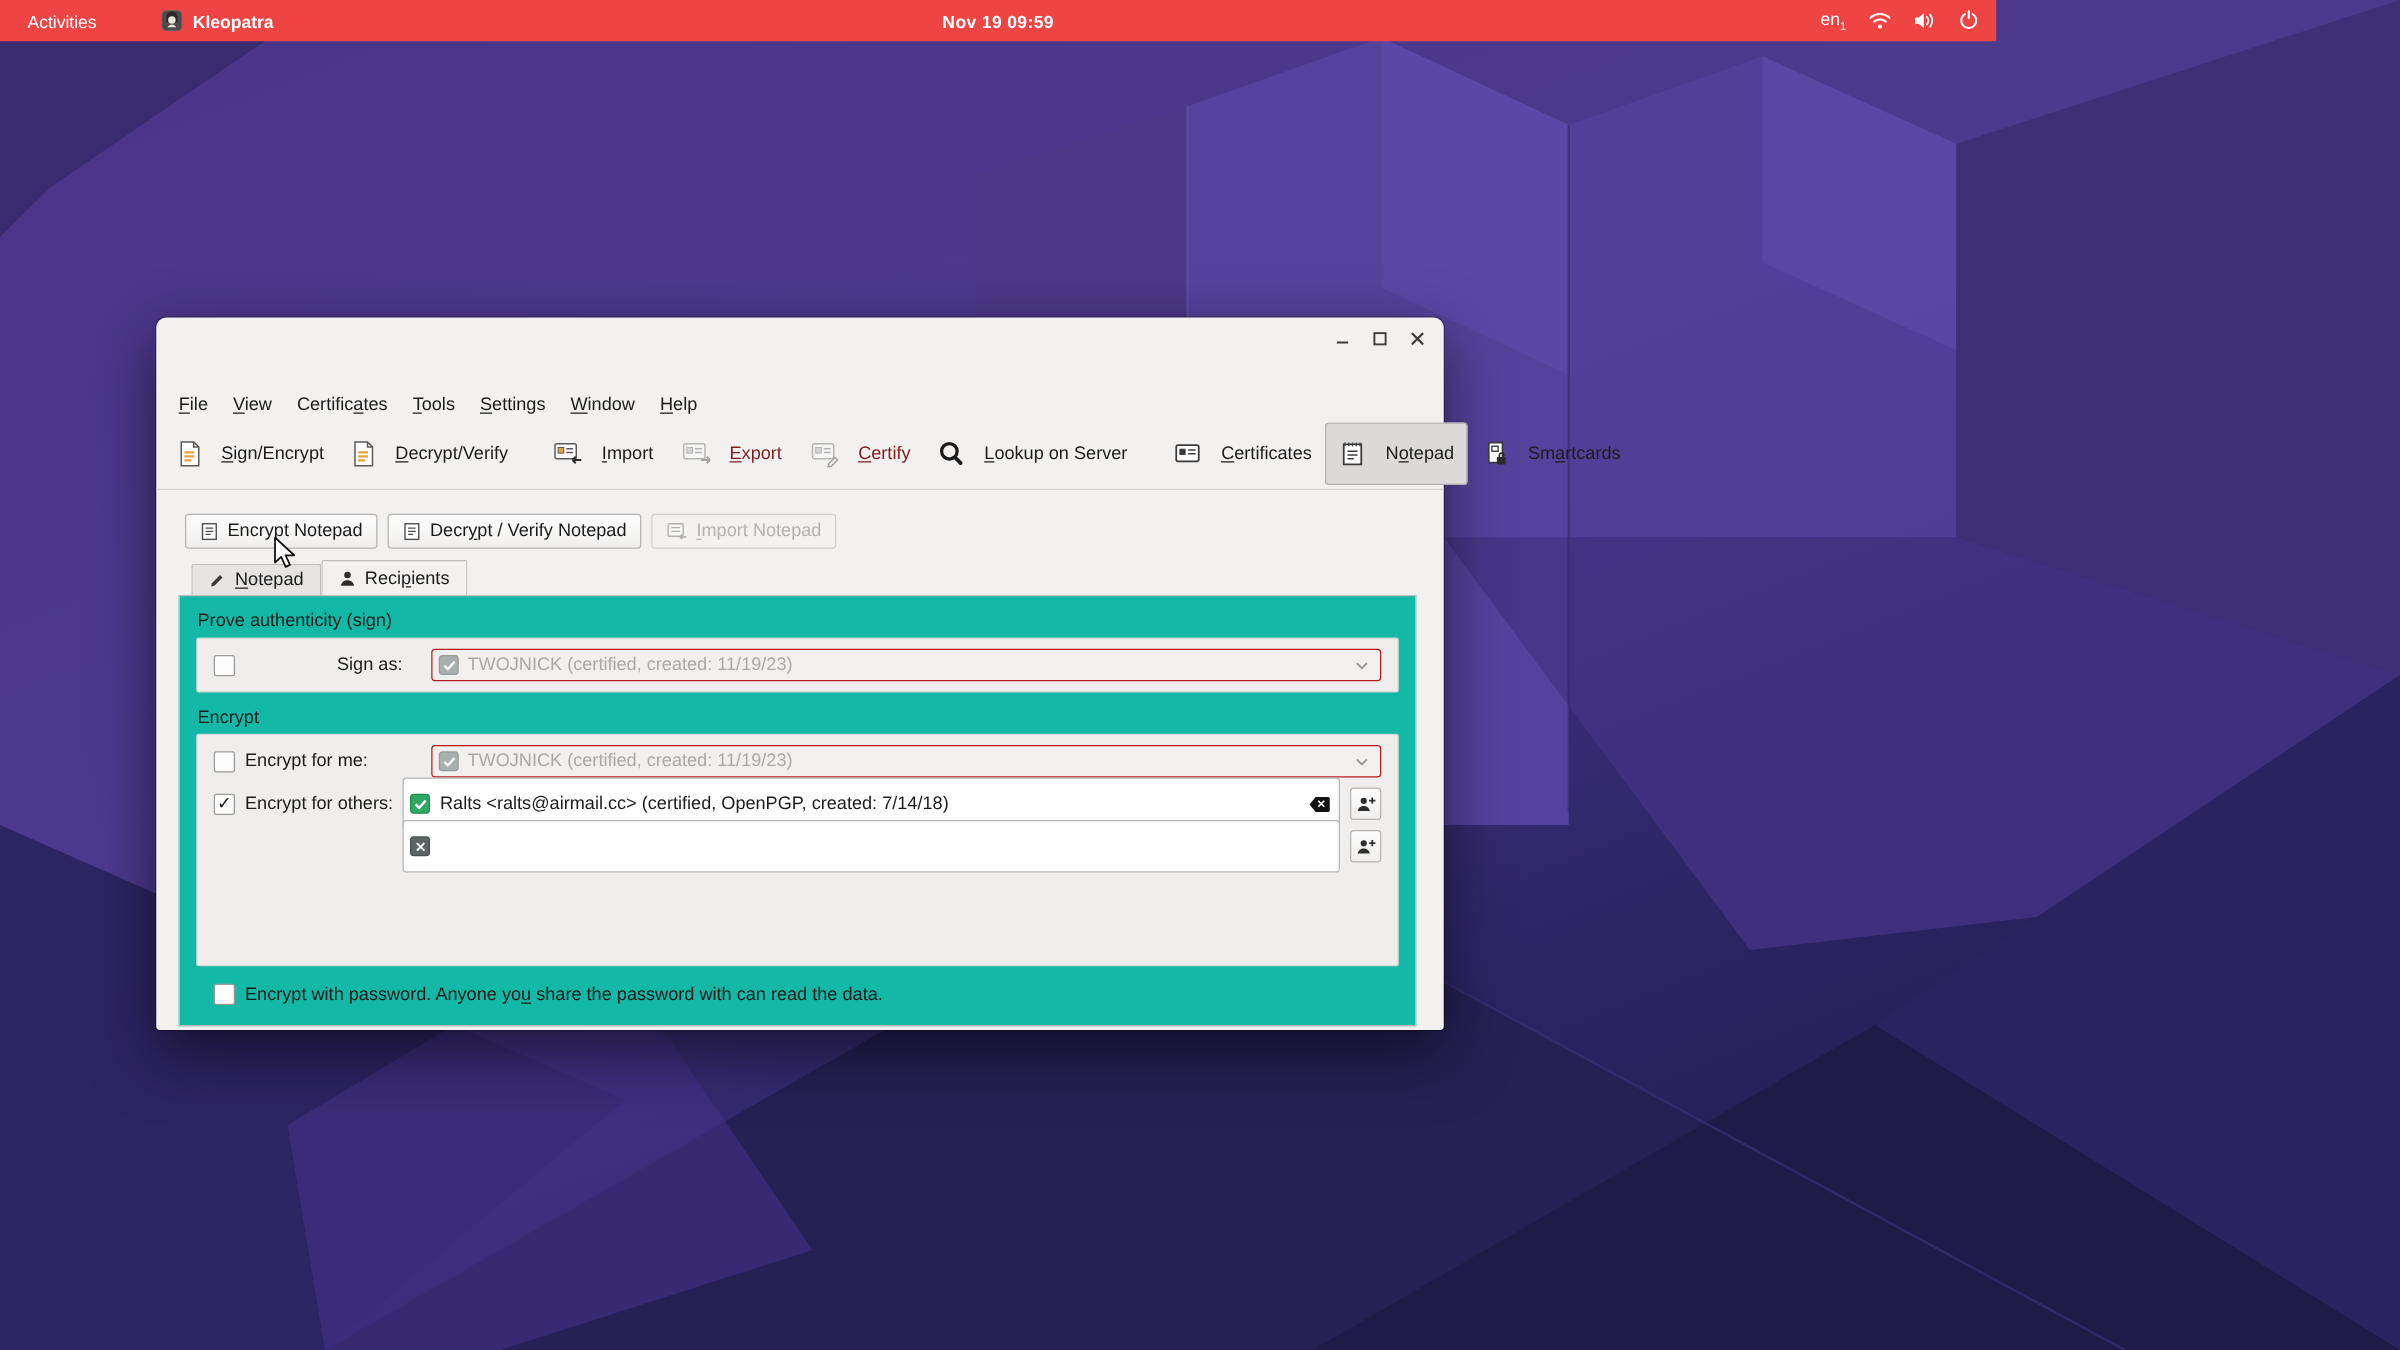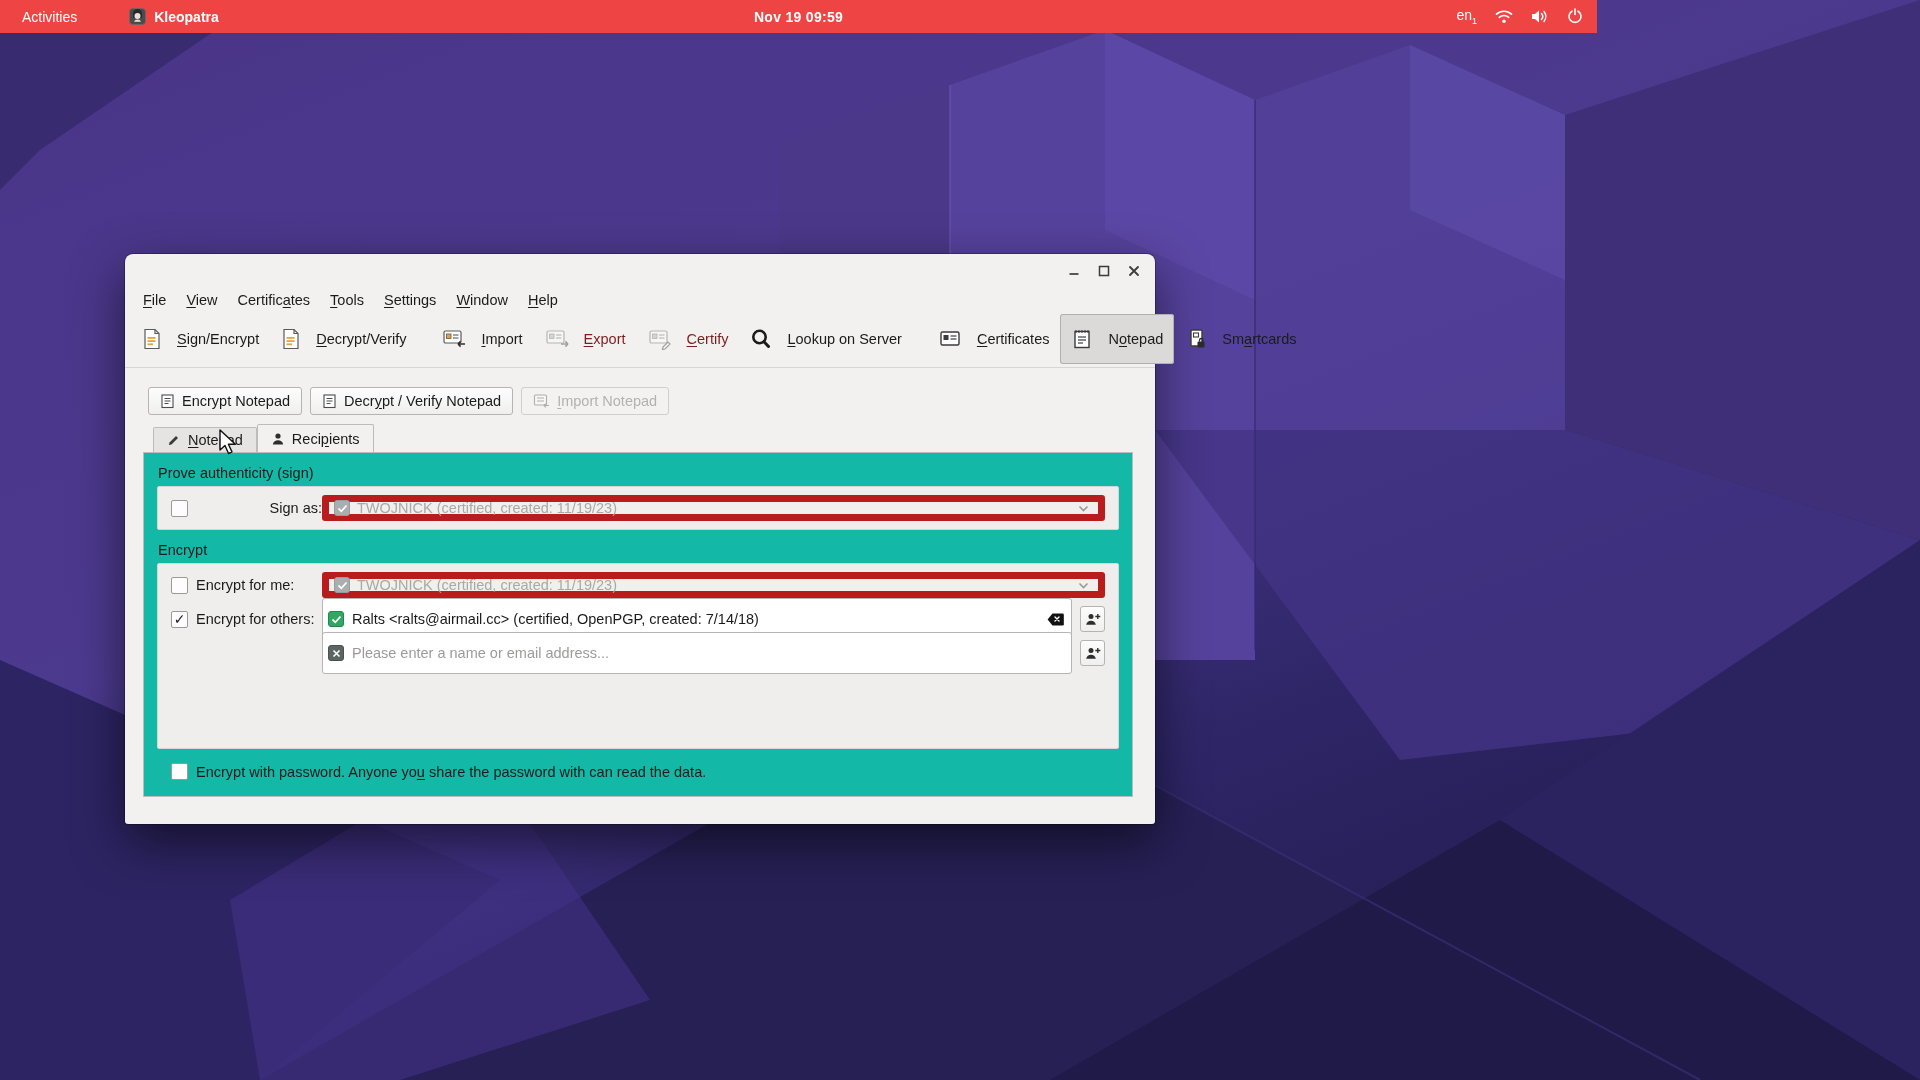--- a/index.html
+++ b/index.html
@@ -20,21 +20,21 @@
   .tb-kbd sub { font-size:9px; }
 
   
   .window { position:absolute; left:125px; top:254px; width:1030px; height:570px;
             background:#f2f1f0; border-radius:8px 8px 3px 3px; z-index:2; color:#1b1b1b;
             box-shadow:0 18px 50px rgba(0,0,0,.55), 0 0 0 1px rgba(0,0,0,.28); font-size:14.5px; }
   .titlebar { height:34px; position:relative; }
   .win-controls { position:absolute; right:8px; top:4px; display:flex; gap:4px; }
   .win-btn { width:26px; height:26px; display:flex; align-items:center; justify-content:center; border-radius:4px; }
 
-  .menubar { display:flex; align-items:center; height:24px; padding:0 8px; }
+  .menubar { display:flex; align-items:center; height:24px; padding:0 8px;margin-top:24px; }
   .menu-item { padding:2px 10px; }
   u { text-decoration:underline; text-underline-offset:2px; }
 
   .toolbar { display:flex; align-items:stretch; height:56px; padding:2px 6px 3px 6px; border-bottom:1px solid #d7d6d5; }
   .tbi { display:flex; flex-direction:row; align-items:center; justify-content:flex-end; gap:15px;
          padding:4px 11px 5px 11px; border-radius:3px; white-space:nowrap; }
   .tbi svg { display:block; }
   .tbi.active { background:#dbdad9; box-shadow:inset 0 0 0 1px #b1b0af; }
   .tbi.disabled { color:#7f1d1d; }
   .tbi.disabled svg { filter:grayscale(1); opacity:.4; }
@@ -55,22 +55,22 @@
            padding:10px 13px; position:relative; z-index:1; }
   .section-title { margin:2px 0 5px 1px; color:#1b1b1b; }
   .groupbox { border:1px solid #d6d5d4; background:#efeeed; border-radius:2px; padding:8px 13px; }
   .gb2 { height:186px; }
   .gb-row { display:flex; align-items:center; height:26px; margin-bottom:8px; }
   .cb { width:17px; height:17px; border:1px solid #9b9a99; border-radius:2px; background:#fdfdfd;
         flex:0 0 17px; display:flex; align-items:center; justify-content:center; }
   .cb.checked::after { content:"\2713"; font-size:14px; line-height:1; color:#1b1b1b; font-family:"DejaVu Sans",sans-serif; }
   .lbl-col { width:126px; margin-left:8px; }
   .indent { width:151px; flex:0 0 151px; }
-  .combo { flex:1; height:26px; border:7px solid #b91c1c; border-radius:3px; background:#f1f0ef;
-           display:flex; align-items:center; gap:7px; padding:0 9px 0 5px; color:#a9a8a7; }
+  .combo { flex:1; height:26px; border:1px solid #b91c1c; border-radius:3px; background:#f1f0ef;
+           display:flex; align-items:center; gap:7px; padding:0 9px 0 5px; color:#a9a8a7;margin-left:23px; }
   .combo .chev { margin-left:auto; }
   .check-ico { width:16px; height:16px; border-radius:3px; display:flex; align-items:center; justify-content:center; flex:0 0 16px; }
   .check-ico.gray  { background:#a9aeae; border:1px solid #979c9c; }
   .check-ico.green { background:#2fa863; border:1px solid #23884e; }
   .check-ico.dark  { background:#5a6564; border:1px solid #49524f; }
   .inputbox { flex:1; height:42px; border:1px solid #b6b5b4; border-radius:3px; background:#fff;
               display:flex; align-items:center; gap:8px; padding:0 7px 0 5px; }
   .inputbox input { border:none; outline:none; flex:1; font:inherit; background:transparent; color:#1b1b1b; }
   .inputbox input::placeholder { color:#9c9b9a; }
   .clear-btn { margin-left:auto; display:flex; }
@@ -381,21 +381,20 @@
       </div>
 
       <div class="gb-row">
         <span class="indent"></span>
         <div class="inputbox">
           <span class="check-ico dark">
             <svg width="9" height="9" viewBox="0 0 9 9">
                 <path d="M1.5 1.5l6 6m0-6l-6 6" stroke="#fff" stroke-width="1.6"></path>
               </svg>
           </span>
-          <input type="text" placeholder="Please enter a name or email address..." style="">
         </div>
         <div class="add-btn">
           <svg width="16" height="15" viewBox="0 0 16 15">
             <circle cx="6" cy="4.6" r="2.5" fill="#2e2e2e"></circle>
             <path d="M1.2 12.8c.4-2.8 2.5-4 4.8-4s4.4 1.2 4.8 4z" fill="#2e2e2e"></path>
             <path d="M12.8 2v5M10.3 4.5h5" stroke="#2e2e2e" stroke-width="1.4"></path>
           </svg>
         </div>
       </div>
     </div>

